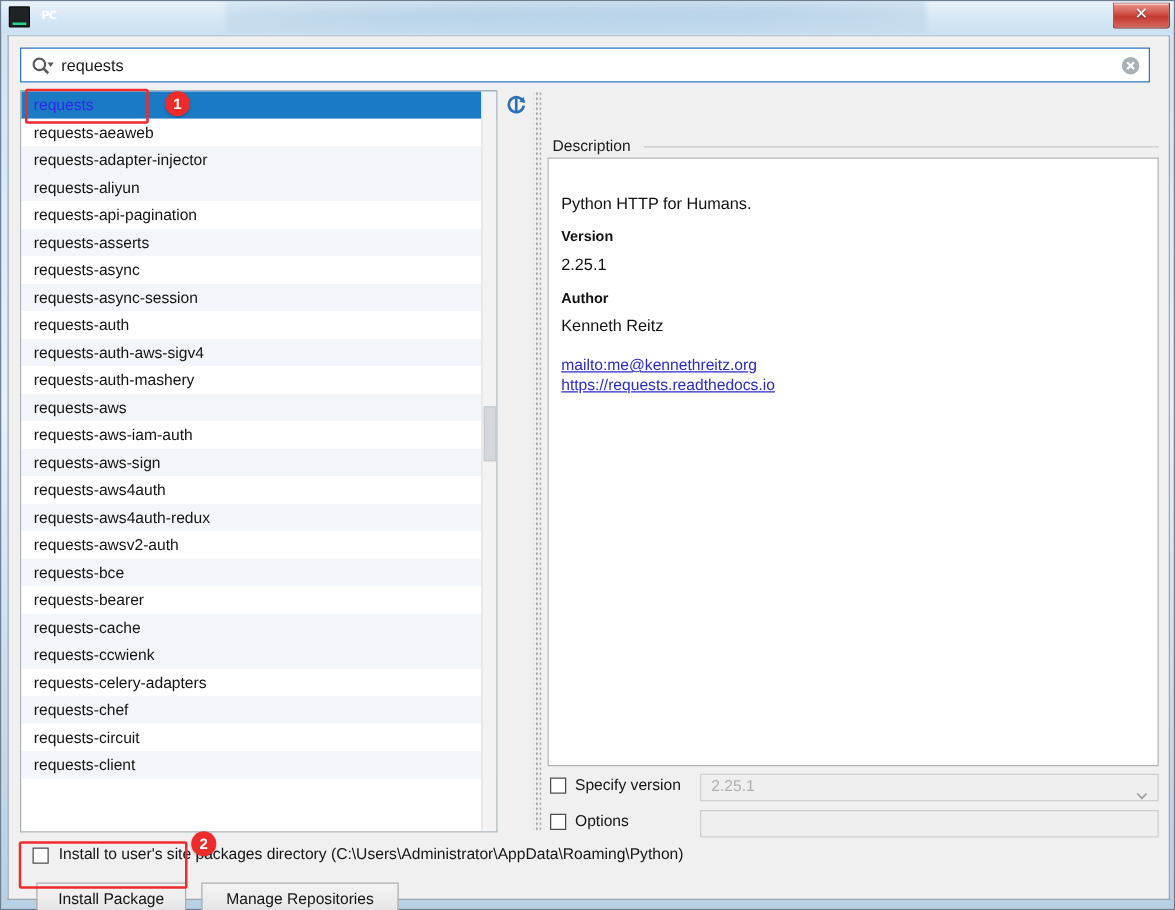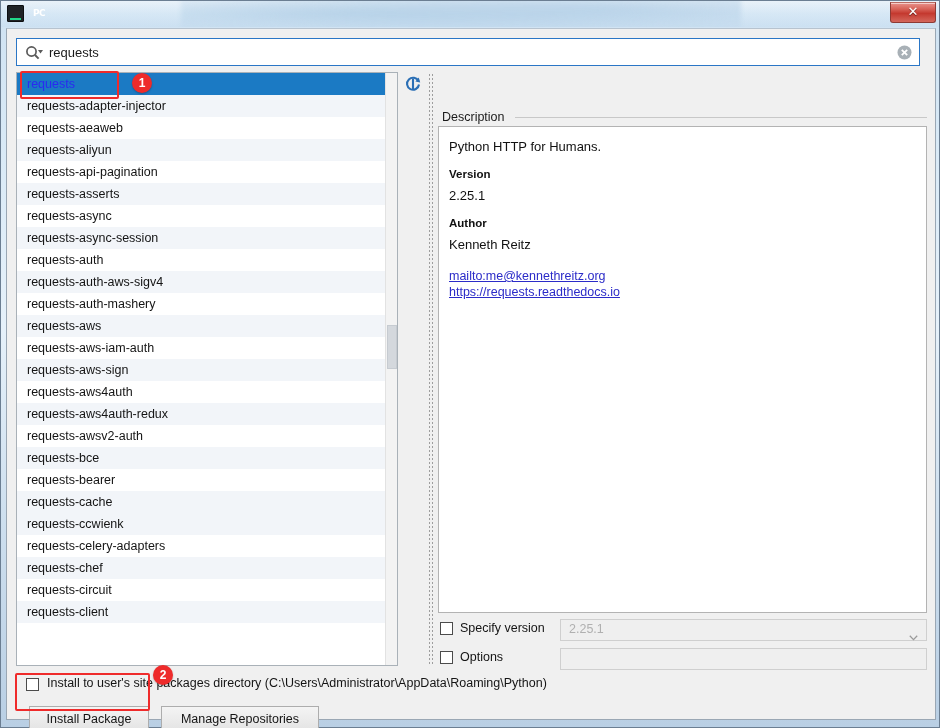--- a/index.html
+++ b/index.html
@@ -207,21 +207,21 @@
   }
   #desc-box {
     position: absolute;
     left: 431px; top: 97px;
     width: 489px; height: 487px;
     background: #ffffff;
     border: 1px solid #b3b3b3;
     overflow: hidden;
   }
   #desc-inner { padding: 12px 10px 0 10px; }
-  .desc-summary { font-size: 13px; color: #111; margin-bottom: 14px; }
+  .desc-summary { font-size: 13px; color: #111; margin-bottom: 14px; margin-top: 16px; }
   .desc-key { font-size: 11.5px; font-weight: bold; color: #111; margin-bottom: 8px; }
   .desc-val { font-size: 13px; color: #111; margin-bottom: 14px; }
   .desc-link {
     display: block;
     font-size: 12.5px;
     color: #2b2bc8;
     text-decoration: underline;
     line-height: 16px;
   }
   .desc-links { margin-top: 16px; }
@@ -359,22 +359,22 @@
           <circle cx="7.5" cy="7.5" r="7" fill="#a8b0b6"></circle>
           <line x1="4.8" y1="4.8" x2="10.2" y2="10.2" stroke="#ffffff" stroke-width="1.8"></line>
           <line x1="10.2" y1="4.8" x2="4.8" y2="10.2" stroke="#ffffff" stroke-width="1.8"></line>
         </svg>
       </span>
     </div>
 
     <div id="list-panel">
       <div id="list-rows">
           <div class="list-row selected">requests</div>
+          <div class="list-row">requests-aeaweb</div>
           <div class="list-row alt">requests-adapter-injector</div>
-          <div class="list-row">requests-aeaweb</div>
           <div class="list-row alt">requests-aliyun</div>
           <div class="list-row">requests-api-pagination</div>
           <div class="list-row alt">requests-asserts</div>
           <div class="list-row">requests-async</div>
           <div class="list-row alt">requests-async-session</div>
           <div class="list-row">requests-auth</div>
           <div class="list-row alt">requests-auth-aws-sigv4</div>
           <div class="list-row">requests-auth-mashery</div>
           <div class="list-row alt">requests-aws</div>
           <div class="list-row">requests-aws-iam-auth</div>

